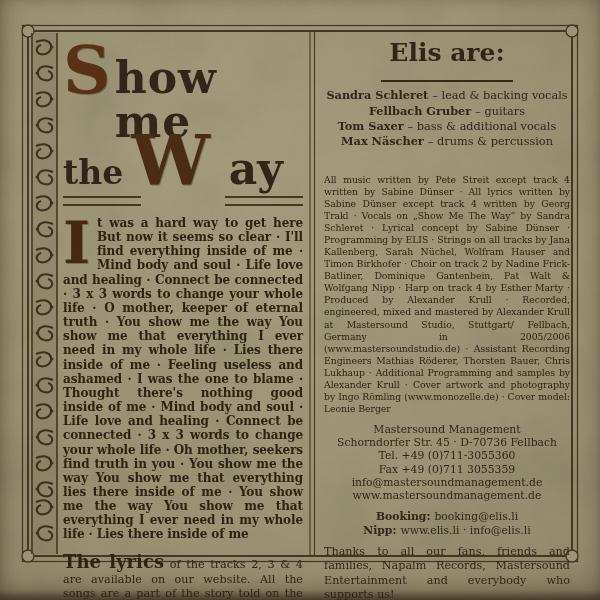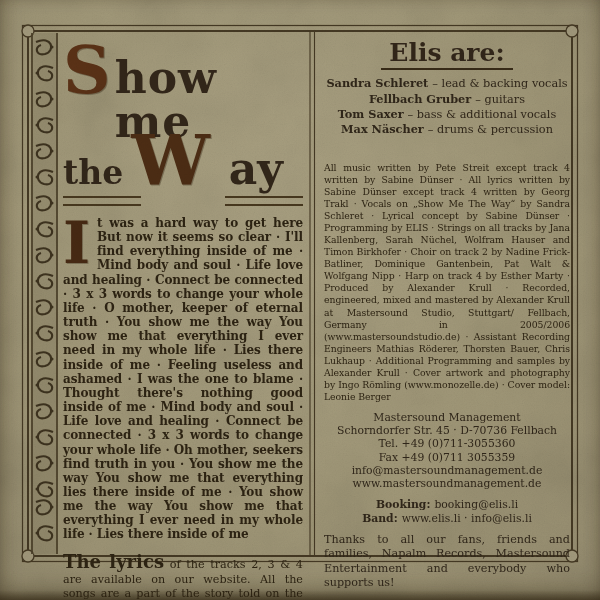--- a/index.html
+++ b/index.html
@@ -36,21 +36,21 @@
   
   .lyrics  { font-size:12px; line-height:1.18; font-weight:bold; text-align:justify;
              color:#2e2413; letter-spacing:-.1px; }
   .dropcap { float:left; font-size:58px; line-height:.82; font-weight:bold; color:#482a13;
              padding:4px 7px 0 0; text-shadow:1px 1px 0 rgba(40,22,6,.3); }
   .footnote{ margin-top:9px; font-size:11.2px; line-height:1.24; text-align:justify; color:#2e2413; }
   .footnote .lead { font-weight:bold; font-size:18px; }
 
   
   .elis-header { display:inline-block; font-weight:bold; font-size:25px; line-height:1.05;
-                 color:#33271a; border-bottom:2px solid #392c18; padding:0 8px 2px; margin-bottom:7px; }
+                 color:#33271a; border-bottom:2px solid #392c18; padding:0 8px 14px; margin-bottom:7px; }
   .members { font-size:11.3px; line-height:1.18; margin-bottom:25px; font-weight:bold; }
   .members .row { margin-bottom:2px; }
   .member-name { margin-right:4px; }
   .member-role { font-weight:normal; }
   .credits { font-size:9.3px; line-height:1.3; text-align:justify; margin-bottom:8px;
              color:#2e2413; letter-spacing:-.05px; }
   .contact-label { font-weight:bold; font-size:12px; margin-bottom:1px; }
   .contact-lines { font-size:10.8px; line-height:1.22; margin-bottom:8px; }
   .booking { font-size:10.8px; line-height:1.25; margin-bottom:8px; }
   .blabel  { font-weight:bold; margin-right:4px; }
@@ -147,21 +147,21 @@
       <div>Tel. +49 (0)711-3055360</div>
       <div>Fax +49 (0)711 3055359</div>
       <div>info@mastersoundmanagement.de</div>
       <div>www.mastersoundmanagement.de</div>
     </div>
     <div class="booking">
       <div>
         <span class="blabel">Booking:</span><span>booking@elis.li</span>
       </div>
       <div>
-        <span class="blabel">Band:</span><span>www.elis.li · info@elis.li</span>
+        <span class="blabel">Nipp:</span><span>www.elis.li · info@elis.li</span>
       </div>
     </div>
     <div class="thanks">Thanks to all our fans, friends and families, Napalm Records, Mastersound Entertainment and everybody who supports us!</div>
 
   </div>
 
   <svg class="texture" width="600" height="600" aria-hidden="true">
     <defs>
       <filter id="blotch" x="0" y="0" width="100%" height="100%">
         <feTurbulence type="fractalNoise" baseFrequency="0.016" numOctaves="4" seed="5"></feTurbulence>

